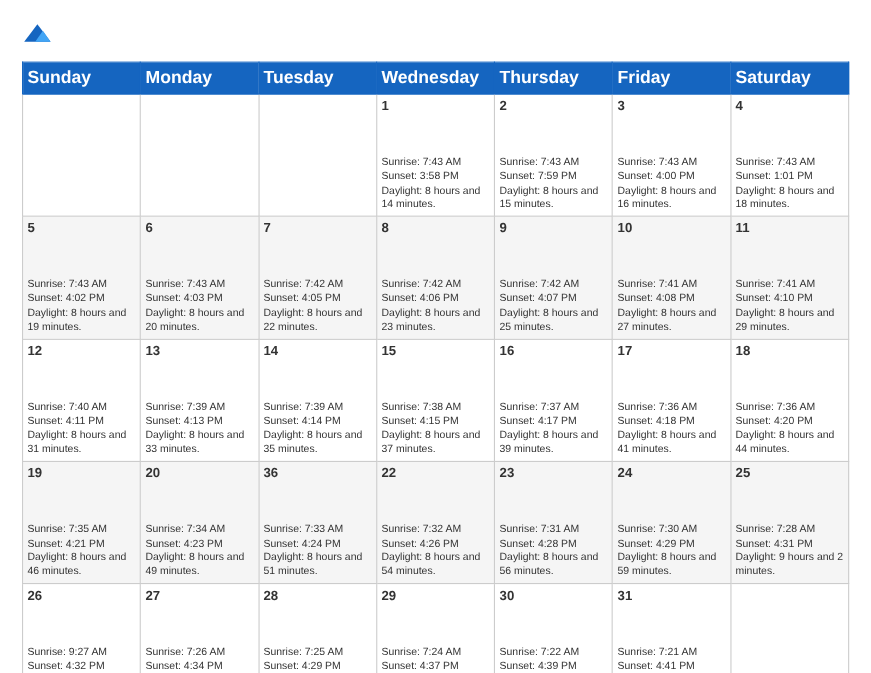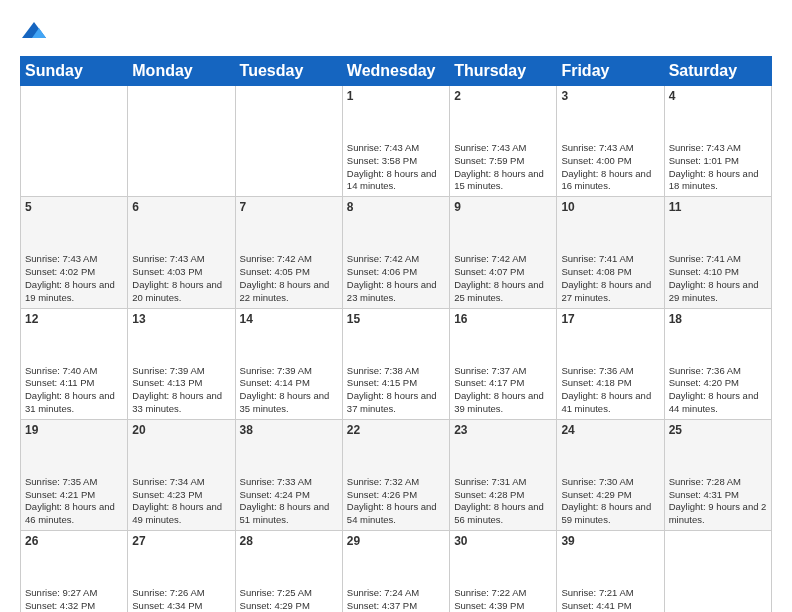--- a/index.html
+++ b/index.html
@@ -282,21 +282,21 @@
 and 46 minutes.</div>
           </td>
           <td>
             <span class="day-num">20</span>
             <div class="day-info">Sunrise: 7:34 AM
 Sunset: 4:23 PM
 Daylight: 8 hours
 and 49 minutes.</div>
           </td>
           <td>
-            <span class="day-num">38</span>
+            <span class="day-num">36</span>
             <div class="day-info">Sunrise: 7:33 AM
 Sunset: 4:24 PM
 Daylight: 8 hours
 and 51 minutes.</div>
           </td>
           <td>
             <span class="day-num">22</span>
             <div class="day-info">Sunrise: 7:32 AM
 Sunset: 4:26 PM
 Daylight: 8 hours
@@ -354,21 +354,21 @@
 and 13 minutes.</div>
           </td>
           <td>
             <span class="day-num">30</span>
             <div class="day-info">Sunrise: 7:22 AM
 Sunset: 4:39 PM
 Daylight: 9 hours
 and 16 minutes.</div>
           </td>
           <td>
-            <span class="day-num">39</span>
+            <span class="day-num">31</span>
             <div class="day-info">Sunrise: 7:21 AM
 Sunset: 4:41 PM
 Daylight: 9 hours
 and 19 minutes.</div>
           </td>
           <td class="empty-cell"></td>
         </tr>
       </tbody>
   </table>
 </div>

